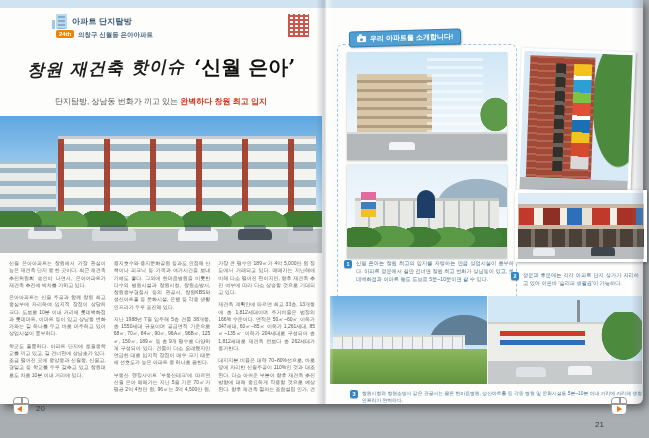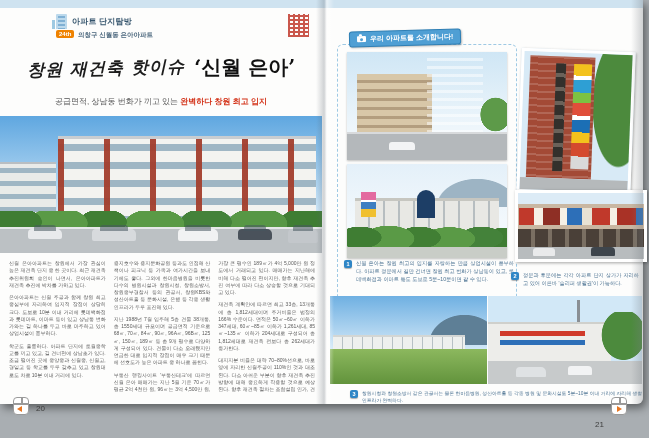--- a/index.html
+++ b/index.html
@@ -171,21 +171,21 @@
     </div>
     <div class="badge">24th</div>
     <div class="subject">의창구 신월동 은아아파트</div>
     <div class="stamp"></div>
 
     <div class="title">
       <span class="callig">창원 재건축 핫이슈</span>
       <span class="emph">‘신월 은아’</span>
     </div>
     <div class="subtitle">
-      <span>공급면적, 상남동 번화가 끼고 있는 </span><span class="red">완벽하다 창원 최고 입지</span>
+      <span>단지탐방, 상남동 번화가 끼고 있는 </span><span class="red">완벽하다 창원 최고 입지</span>
     </div>
 
     <div class="photo pm">
       <div class="pm-sky"></div>
       <div class="pm-bldg-l"></div>
       <div class="pm-bldg"></div>
       <div class="pm-entry"></div>
       <div class="pm-bush"></div>
       <div class="pm-road"></div>
       <div class="car c1"></div>

